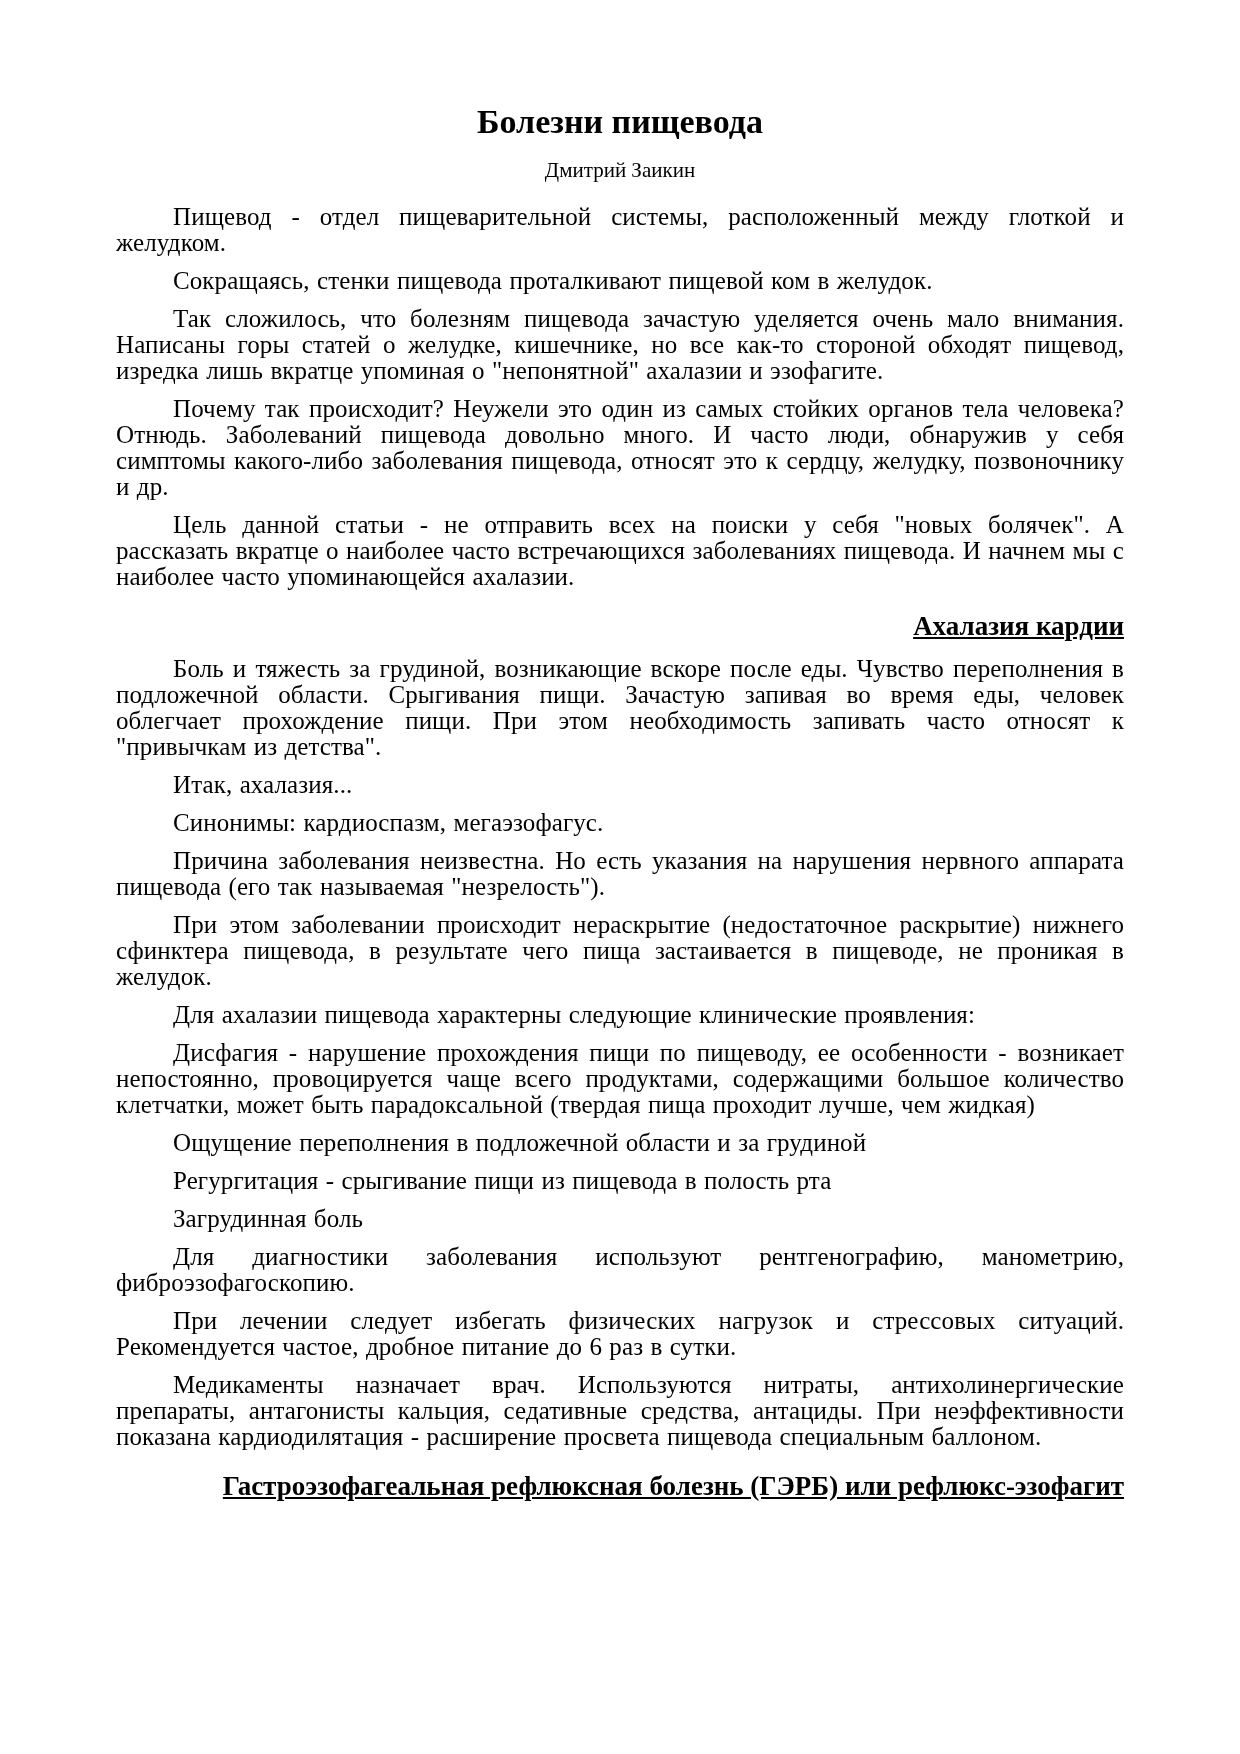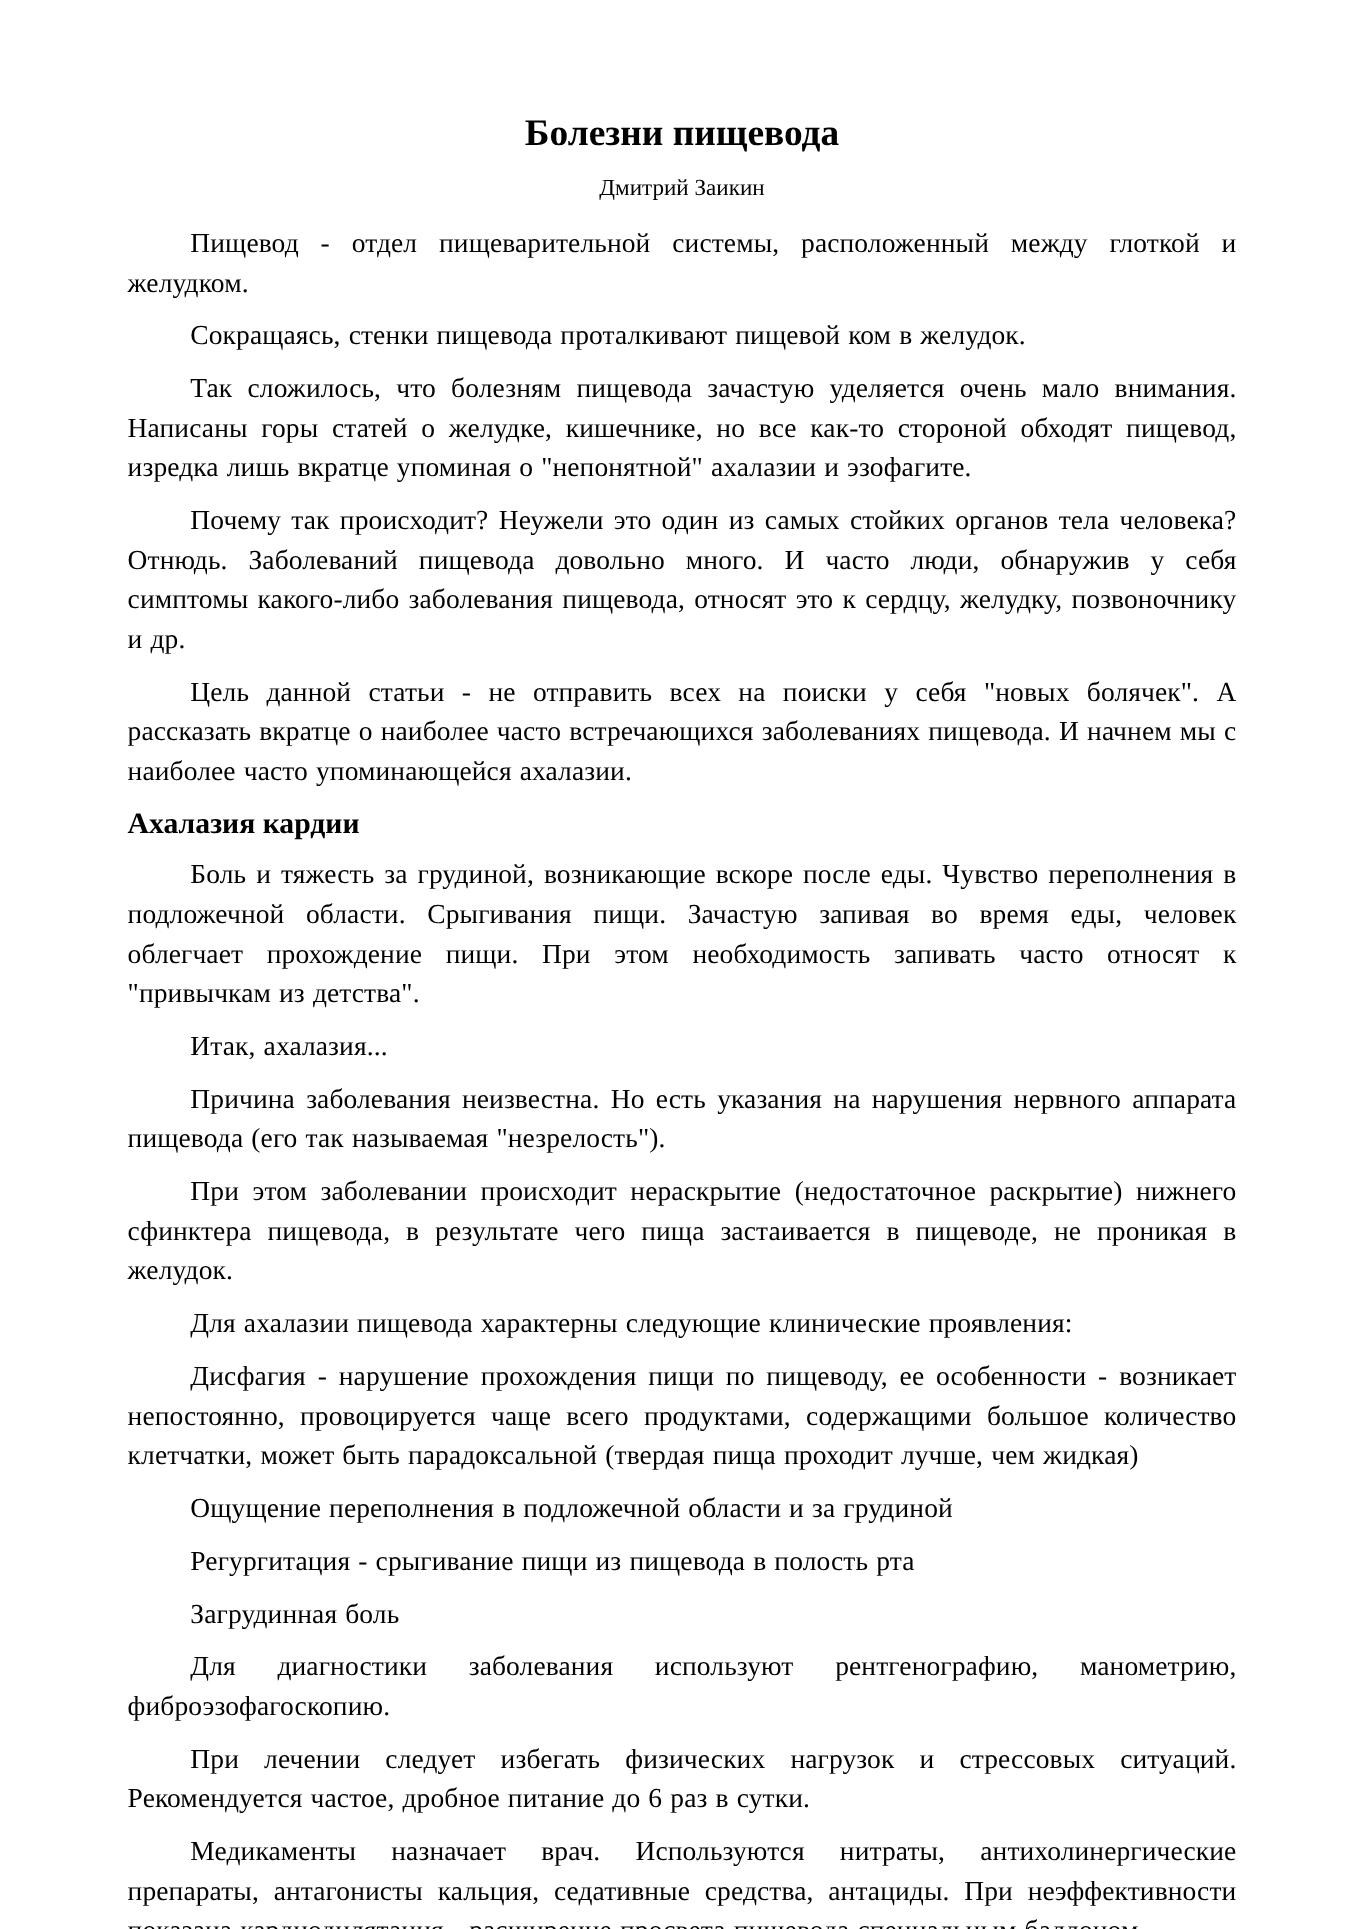--- a/index.html
+++ b/index.html
@@ -29,33 +29,34 @@
   .doc-author {
     margin: 0 0 18px 0;
     font-size: 21px;
     line-height: 32px;
     font-weight: normal;
     text-align: center;
   }
   p.body-par {
     margin: 0 0 12px 0;
     font-size: 25px;
-    line-height: 36px;
+    line-height: 26px;
     text-align: justify;
     text-indent: 57px;
     letter-spacing: 0.1px;
     word-spacing: 1px;
     font-family: Liberation Serif, serif;
   }
   h2.section-heading {
-    margin: 4px 0 14px 0;
+    margin: 20px 0 14px 0;
     font-size: 27px;
     line-height: 32px;
     font-weight: bold;
-    text-align: left;
+    text-align: right;
+    text-decoration: underline;
   }
 </style>
 </head>
 <body>
 
 <div class="page">
 
   <h1 class="doc-title">Болезни пищевода</h1>
 
   <div class="doc-author">Дмитрий Заикин</div>
@@ -63,20 +64,21 @@
   <p class="body-par">Пищевод - отдел пищеварительной системы, расположенный между глоткой и желудком.</p>
   <p class="body-par">Сокращаясь, стенки пищевода проталкивают пищевой ком в желудок.</p>
   <p class="body-par">Так сложилось, что болезням пищевода зачастую уделяется очень мало внимания. Написаны горы статей о желудке, кишечнике, но все как-то стороной обходят пищевод, изредка лишь вкратце упоминая о "непонятной" ахалазии и эзофагите.</p>
   <p class="body-par">Почему так происходит? Неужели это один из самых стойких органов тела человека? Отнюдь. Заболеваний пищевода довольно много. И часто люди, обнаружив у себя симптомы какого-либо заболевания пищевода, относят это к сердцу, желудку, позвоночнику и др.</p>
   <p class="body-par">Цель данной статьи - не отправить всех на поиски у себя "новых болячек". А рассказать вкратце о наиболее часто встречающихся заболеваниях пищевода. И начнем мы с наиболее часто упоминающейся ахалазии.</p>
 
   <h2 class="section-heading">Ахалазия кардии</h2>
 
   <p class="body-par">Боль и тяжесть за грудиной, возникающие вскоре после еды. Чувство переполнения в подложечной области. Срыгивания пищи. Зачастую запивая во время еды, человек облегчает прохождение пищи. При этом необходимость запивать часто относят к "привычкам из детства".</p>
   <p class="body-par">Итак, ахалазия...</p>
+  <p class="body-par">Синонимы: кардиоспазм, мегаэзофагус.</p>
   <p class="body-par">Причина заболевания неизвестна. Но есть указания на нарушения нервного аппарата пищевода (его так называемая "незрелость").</p>
   <p class="body-par">При этом заболевании происходит нераскрытие (недостаточное раскрытие) нижнего сфинктера пищевода, в результате чего пища застаивается в пищеводе, не проникая в желудок.</p>
   <p class="body-par">Для ахалазии пищевода характерны следующие клинические проявления:</p>
   <p class="body-par">Дисфагия - нарушение прохождения пищи по пищеводу, ее особенности - возникает непостоянно, провоцируется чаще всего продуктами, содержащими большое количество клетчатки, может быть парадоксальной (твердая пища проходит лучше, чем жидкая)</p>
   <p class="body-par">Ощущение переполнения в подложечной области и за грудиной</p>
   <p class="body-par">Регургитация - срыгивание пищи из пищевода в полость рта</p>
   <p class="body-par">Загрудинная боль</p>
   <p class="body-par">Для диагностики заболевания используют рентгенографию, манометрию, фиброэзофагоскопию.</p>
   <p class="body-par">При лечении следует избегать физических нагрузок и стрессовых ситуаций. Рекомендуется частое, дробное питание до 6 раз в сутки.</p>
   <p class="body-par">Медикаменты назначает врач. Используются нитраты, антихолинергические препараты, антагонисты кальция, седативные средства, антациды. При неэффективности показана кардиодилятация - расширение просвета пищевода специальным баллоном.</p>

